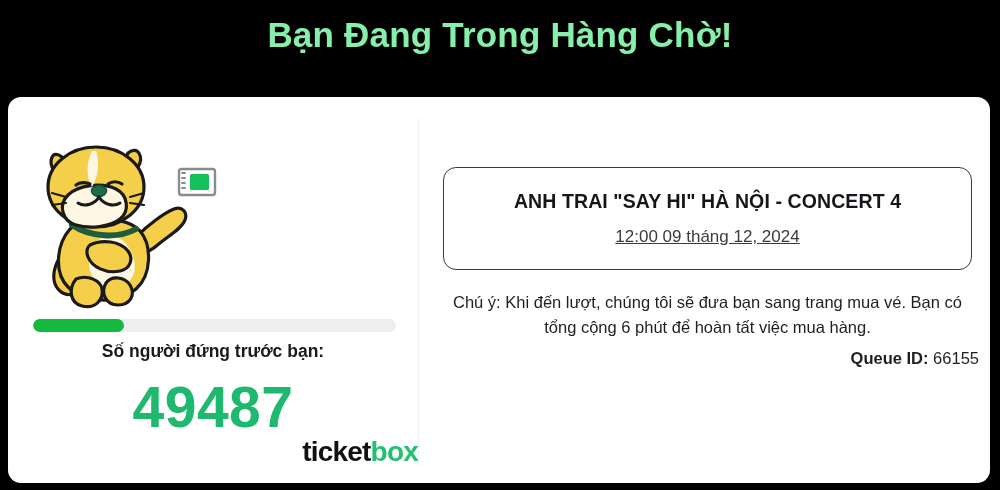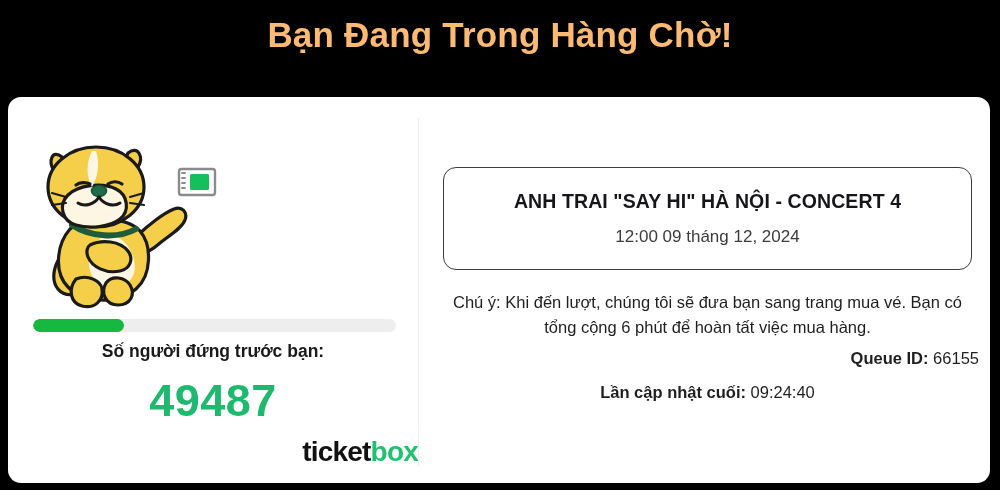--- a/index.html
+++ b/index.html
@@ -19,21 +19,21 @@
     background: #000000;
   }
 
   
   .page-title {
     position: absolute;
     left: 0;
     top: 14px;
     width: 1000px;
     text-align: center;
-    color: #fdba74;
+    color: #86efac;
     font-size: 35px;
     font-weight: bold;
     letter-spacing: 0.2px;
     line-height: 1.2;
     white-space: nowrap;
   }
 
   
   .queue-card {
     position: absolute;
@@ -92,21 +92,21 @@
     white-space: nowrap;
   }
 
   .queue-ahead-value {
     position: absolute;
     left: 0;
     top: 278px;
     width: 410px;
     text-align: center;
     color: #1fb86f;
-    font-size: 45px;
+    font-size: 57px;
     font-weight: bold;
     letter-spacing: 0.5px;
     line-height: 1.15;
   }
 
   .brand-logo {
     position: absolute;
     left: 0;
     top: 339px;
     width: 410px;
@@ -158,20 +158,21 @@
     letter-spacing: 0.1px;
     white-space: nowrap;
     margin-bottom: 14px;
   }
 
   .event-datetime {
     color: #3b3b3b;
     font-size: 17px;
     text-align: center;
     white-space: nowrap;
+    text-decoration: underline;
   }
 
   .notice {
     position: absolute;
     left: 18px;
     top: 193px;
     width: 543px;
     text-align: center;
     color: #1f1f1f;
     font-size: 16.5px;
@@ -272,19 +273,16 @@
       </div>
 
       <div class="notice">
         <b>Chú ý:</b><span> Khi đến lượt, chúng tôi sẽ đưa bạn sang trang mua vé. Bạn có tổng cộng 6 phút để hoàn tất việc mua hàng.</span>
       </div>
 
       <div class="meta-line meta-queue-id">
         <b>Queue ID:</b><span> 66155</span>
       </div>
 
-      <div class="meta-line meta-last-update">
-        <b>Lần cập nhật cuối:</b><span> 09:24:40</span>
-      </div>
     </div>
 
   </div>
 </div>
 
 </body></html>

